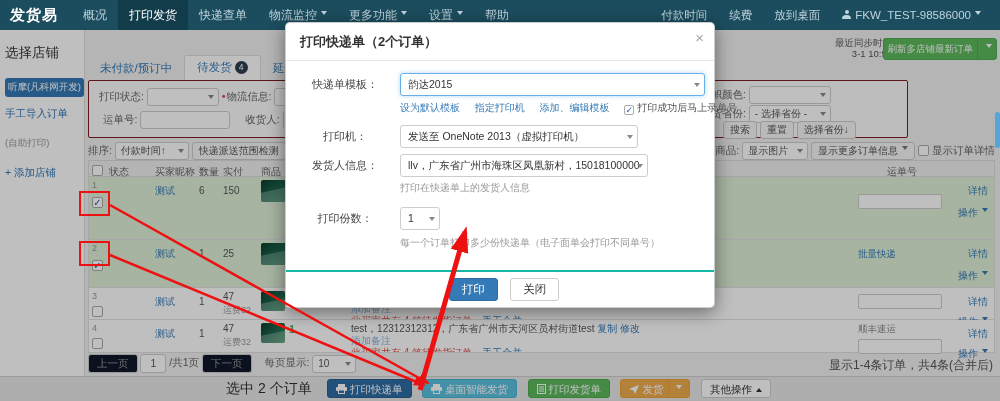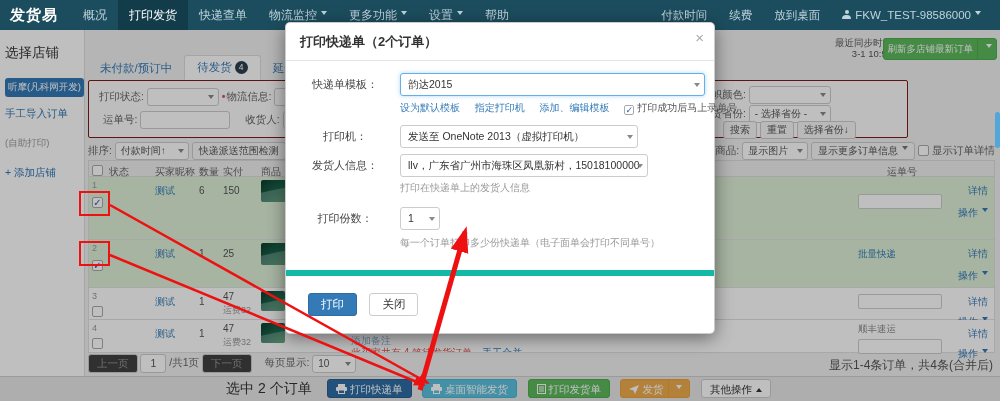--- a/index.html
+++ b/index.html
@@ -77,21 +77,21 @@
   .thumb{width:28px;height:22px;border-radius:2px;background:linear-gradient(135deg,#0d3a2c 0%,#1d6b50 55%,#3f8f59 100%);display:inline-block;vertical-align:top;position:relative;overflow:hidden}
   .thumb:after{content:"";position:absolute;left:-6px;top:10px;width:40px;height:14px;background:rgba(255,255,255,.25);transform:rotate(-12deg)}
   .gbadge{color:#4cae4c;font-weight:bold;font-size:11px;margin-left:4px;vertical-align:top}
   .info-line{font-size:10px;color:#555;line-height:12px;white-space:nowrap;overflow:hidden}
   .warn-line{font-size:10px;line-height:12px;color:#d9534f;white-space:nowrap}
   .way-inp{width:84px;height:15px;border:1px solid #ccc;border-radius:2px;background:#fff;font-size:9.5px;padding:0 3px;color:#555}
   .gray-txt{font-size:9.5px;color:#888}
 
   
   .pager{position:absolute;left:88px;top:354px;width:907px;height:20px;font-size:10.5px;color:#666;white-space:nowrap}
-  .pbtn{display:inline-block;height:19px;line-height:17px;padding:0 8px;border:1px solid #ccc;border-radius:3px;background:#404040;color:#999;cursor:pointer;vertical-align:middle}
+  .pbtn{display:inline-block;height:19px;line-height:17px;padding:0 8px;border:1px solid #ccc;border-radius:3px;background:#0f172a;color:#999;cursor:pointer;vertical-align:middle}
   .pagebox{display:inline-block;width:26px;height:19px;line-height:17px;border:1px solid #ccc;border-radius:3px;background:#fff;text-align:center;color:#555;vertical-align:middle}
   .pager .right{position:absolute;right:2px;top:3px;font-size:12px;color:#555}
 
   
   .actionbar{position:absolute;left:0;top:376px;width:1000px;height:25px;background:#e9e9e9;border-top:1px solid #cfcfcf;text-align:center;padding-top:2px;white-space:nowrap}
   .sel-count{font-size:14px;color:#333;margin-right:8px;vertical-align:middle}
   .btn{display:inline-block;height:19px;line-height:18px;border-radius:3px;color:#fff;font-size:10.5px;padding:0 8px;margin:0 3px;cursor:pointer;vertical-align:middle;border:1px solid transparent}
   .btn .ic{display:inline-block;vertical-align:-1px;margin-right:3px}
   .btn-darkblue{background:#2e6da4;border-color:#2a5f8f}
   .btn-info{background:#5bc0de;border-color:#46b8da}
@@ -113,21 +113,21 @@
   .mrow{display:flex;margin-bottom:6px}
   .mlabel{width:100px;text-align:center;padding-right:10px;font-size:11px;color:#444;line-height:23px;flex:none}
   .mctrl{flex:1}
   .msel{display:inline-block;position:relative;height:23px;line-height:21px;border:1px solid #ccc;border-radius:3px;background:#fff;font-size:10.5px;color:#333;padding:0 18px 0 7px;cursor:pointer;overflow:hidden;white-space:nowrap;vertical-align:middle}
   .msel.focus{border-color:#66afe9;box-shadow:0 0 4px rgba(102,175,233,.5)}
   .msel .sc{top:9px}
   .mlinks{font-size:10px;color:#337ab7;margin:5px 0 10px;white-space:nowrap}
   .mlinks .lnk{margin-right:12px;cursor:pointer}
   .mcheck{color:#555;font-size:10px;white-space:nowrap}
   .mhelp{font-size:10px;color:#999;margin:4px 0 12px}
-  .m-foot{border-top:6px solid #14b8a6;padding:17px 14px;text-align:left}
+  .m-foot{border-top:2px solid #14b8a6;padding:6px 14px;text-align:center}
   .mbtn{display:inline-block;height:23px;line-height:21px;border-radius:3px;font-size:11.5px;padding:0 12px;margin-left:8px;cursor:pointer;vertical-align:middle}
   .mbtn-primary{background:#337ab7;border:1px solid #2e6da4;color:#fff}
   .mbtn-default{background:#fff;border:1px solid #ccc;color:#333}
 
   
   .anno{position:absolute;left:0;top:0;width:1000px;height:401px;z-index:50;pointer-events:none}
 
   
   .icprint{width:11px;height:10px}
 </style>

